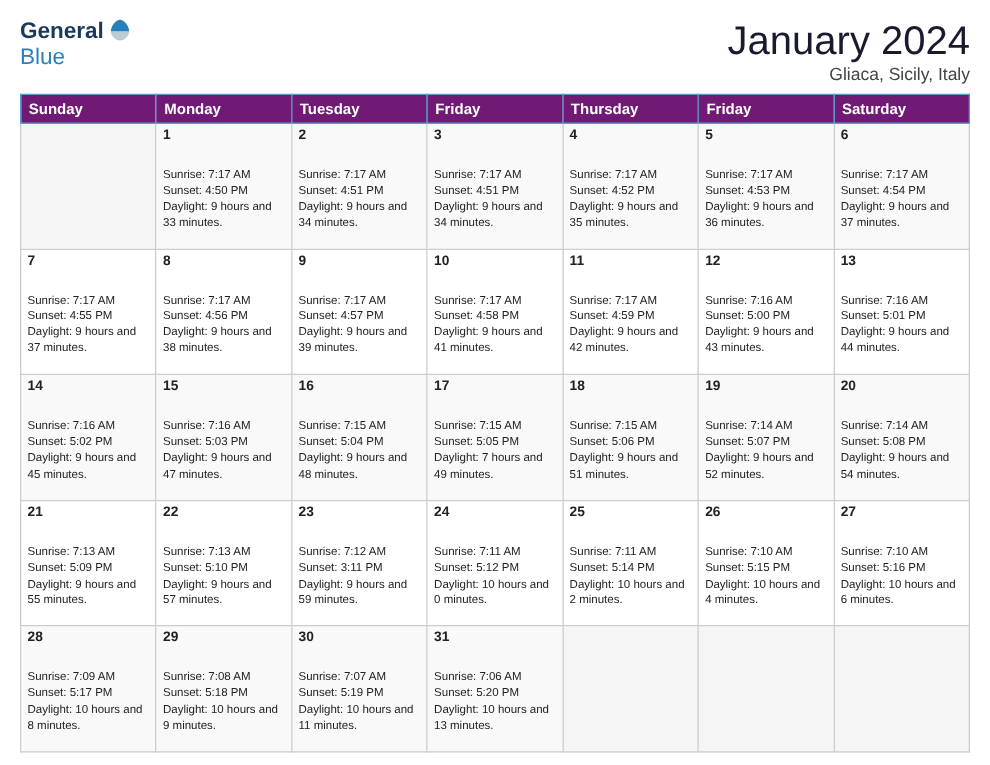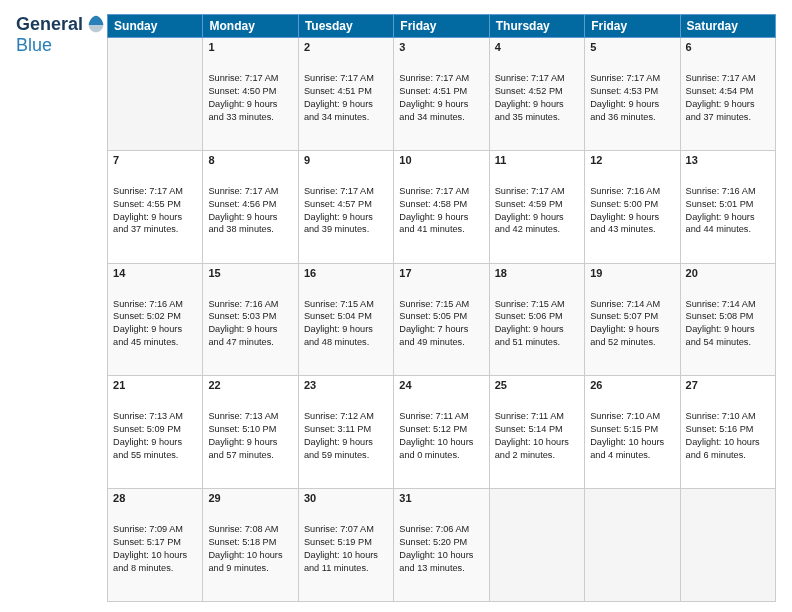--- a/index.html
+++ b/index.html
@@ -8,21 +8,21 @@
       background: #fff;
       width: 792px;
       height: 612px;
       overflow: hidden;
     }
     .page {
       width: 792px;
       height: 612px;
       padding: 14px 16px 10px 16px;
       display: flex;
-      flex-direction: row;
+      flex-direction: column;
     }
     .header {
       display: flex;
       justify-content: space-between;
       align-items: flex-start;
       margin-bottom: 8px;
     }
     .logo {
       display: flex;
       align-items: center;
@@ -50,21 +50,21 @@
       font-size: 14px;
       color: #444;
     }
     .calendar-table {
       width: 100%;
       border-collapse: collapse;
       flex: 1;
       table-layout: fixed;
     }
     .calendar-table thead th {
-      background-color: #0369a1;
+      background-color: #701a75;
       color: white;
       text-align: left;
       padding: 4px 6px;
       font-size: 12px;
       font-weight: bold;
       border: 1px solid #5a9ad0;
     }
     .calendar-table tbody td {
       border: 1px solid #ccc;
       vertical-align: top;
@@ -103,20 +103,24 @@
       <div>
         <div style="display:flex;align-items:center;">
           <span class="logo-text">General</span>
           <svg class="logo-icon" viewBox="0 0 24 24">
             <path d="M12 2 C8 2 4 8 4 12 L20 12 C20 8 16 2 12 2Z" fill="#2980b9"></path>
             <path d="M4 12 C4 16 8 20 12 20 C16 20 20 16 20 12Z" fill="#1a5276" opacity="0.3"></path>
           </svg>
         </div>
         <span class="logo-text" style="color:#2980b9;font-size:18px;font-weight:normal;">Blue</span>
       </div>
+    </div>
+    <div class="title-section">
+      <div class="calendar-title">January 2024</div>
+      <div class="calendar-subtitle">Gliaca, Sicily, Italy</div>
     </div>
   </div>
 
   <table class="calendar-table">
     <thead>
       <tr>
         <th>Sunday</th>
         <th>Monday</th>
         <th>Tuesday</th>
         <th>Friday</th>

